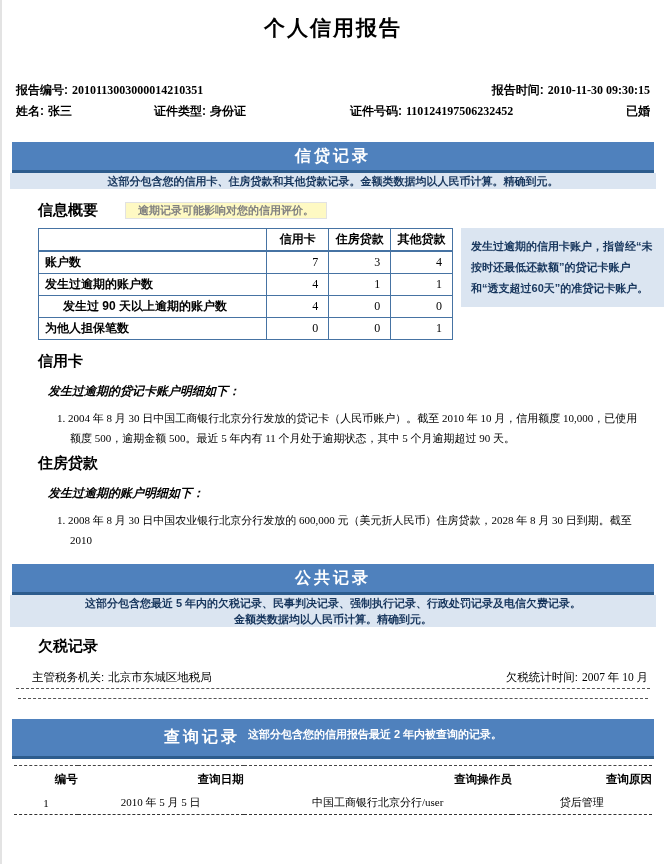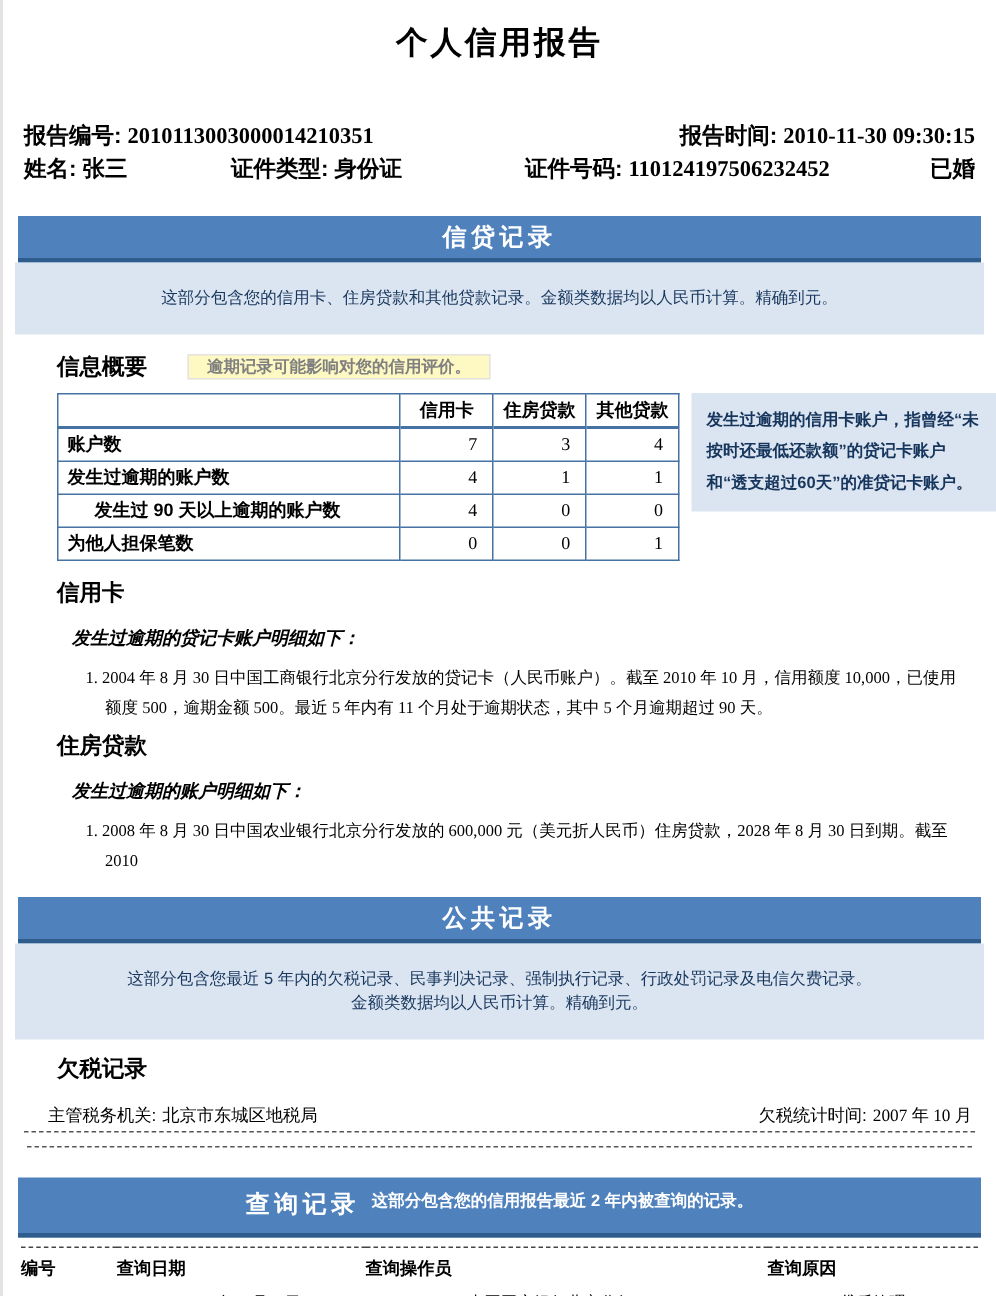--- a/index.html
+++ b/index.html
@@ -6,38 +6,38 @@
   body{
     width:664px;height:864px;overflow:hidden;background:#ffffff;color:#000;
     font-family:"Liberation Sans",sans-serif;position:relative;
     border-left:2px solid #e3e3e3;box-sizing:border-box;
   }
   .num{font-family:"Liberation Serif",serif;}
   
   .doc-title{
     text-align:center;font-size:21px;font-weight:bold;margin-top:14px;letter-spacing:2px;
   }
-  .info{margin:38px 14px 0 14px;font-size:15px;font-weight:bold;}
+  .info{margin:38px 14px 0 14px;font-size:12px;font-weight:bold;}
   .info-row{display:flex;align-items:baseline;line-height:21px;}
   .info-row .lbl{white-space:nowrap;}
   .info-row .val{margin-left:4px;white-space:nowrap;font-weight:bold;}
   .grp{display:flex;align-items:baseline;}
   .w1{flex:0 0 138px;}
   .w2{flex:0 0 196px;}
   .w3{flex:1;}
   .spacer{flex:1;}
   
   .banner{
     margin:0 10px;background:#4f81bd;border-bottom:3px solid #2d5c8d;
     color:#ffffff;text-align:center;font-weight:bold;
   }
   .banner-bar{font-size:16px;letter-spacing:3px;padding:4px 0 3px 0;}
   .banner-sub{
-    margin:0 8px;background:#dbe5f1;color:#17365d;font-weight:normal;
-    font-size:11px;text-align:center;padding:16px 0;line-height:16px;
+    margin:0 8px;background:#dbe5f1;color:#17365d;font-weight:bold;
+    font-size:11px;text-align:center;padding:0 0;line-height:16px;
   }
   .banner-flex{display:flex;justify-content:center;align-items:flex-start;gap:8px;padding:8px 0;margin-top:20px;}
   .banner-flex .big{font-size:16px;letter-spacing:3px;}
   .banner-flex .small{font-size:11px;}
   
   .sec-head{font-size:15px;font-weight:bold;margin:12px 16px 0 36px;display:flex;align-items:center;gap:13px;}
   .tip{
     display:inline-block;background:#fef9c3;color:#808080;font-weight:bold;
     font-size:11px;padding:0 12px;margin-left:14px;border:1px solid #e2e2e2;
   }
@@ -66,21 +66,21 @@
   .tax-row{display:flex;justify-content:space-between;border-bottom:1px dashed #555;
     padding:4px 2px 3px 16px;}
   .tax-row .mid{flex:1;text-align:left;padding-left:0;}
   .tax-row .half{flex:0 0 50%;}
   .tax-end{border-bottom:1px dashed #555;height:9px;margin:0 2px;}
   
   table.query{
     width:calc(100% - 24px);margin:6px 12px 0 12px;border-collapse:collapse;
     border-top:1px dashed #444;border-bottom:1px dashed #333;
   }
-  table.query th{font-size:11.5px;font-weight:bold;padding:6px 0 4px 0;text-align:left;}
+  table.query th{font-size:11.5px;font-weight:bold;padding:6px 0 4px 0;text-align:right;}
   table.query td{font-size:11px;padding:4px 0;text-align:center;}
   .c-no{width:10%;}.c-date{width:26%;}.c-op{width:42%;}.c-why{width:22%;}
   .mt6{margin-top:6px;}.mt10{margin-top:10px;}.mt14{margin-top:14px;}.mt16{margin-top:16px;}.mt20{margin-top:20px;}
 </style>
 </head>
 <body>
 
 <div class="doc-title">个人信用报告</div>
 
 <div class="info">

